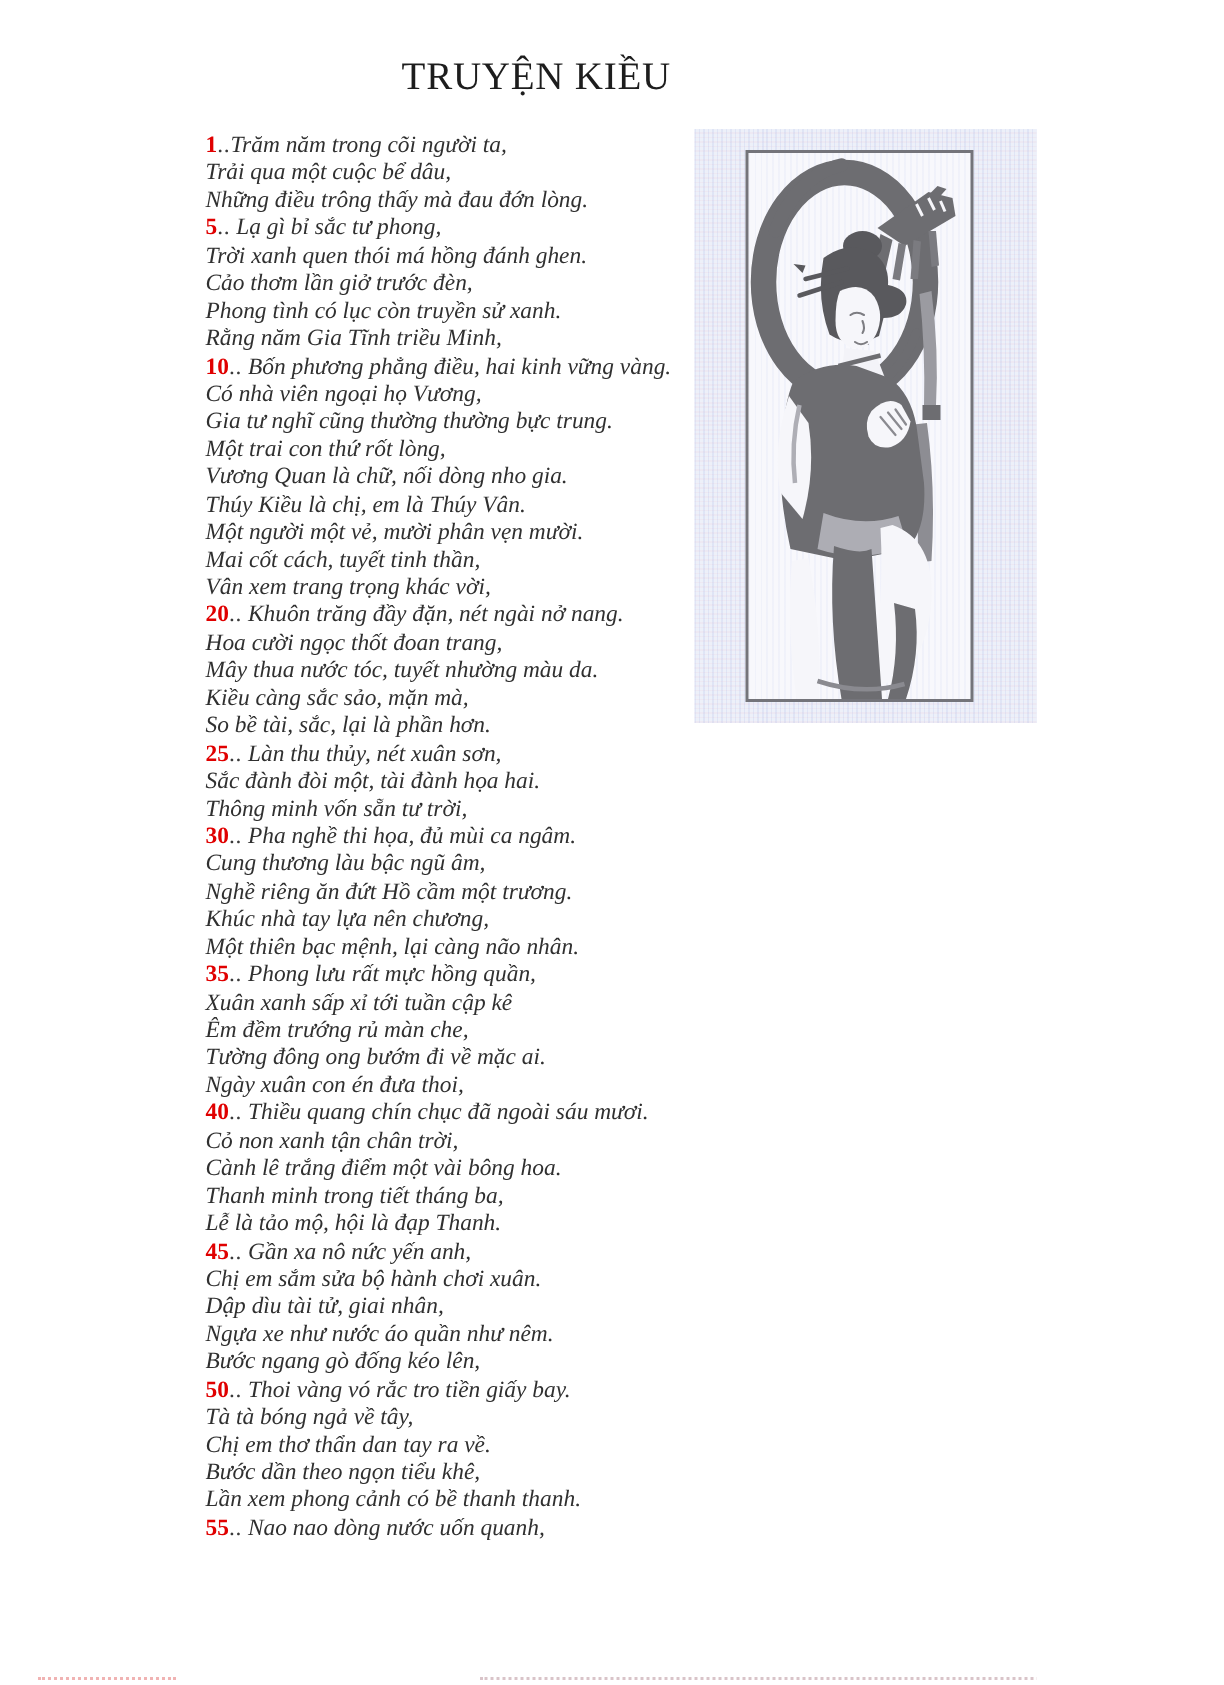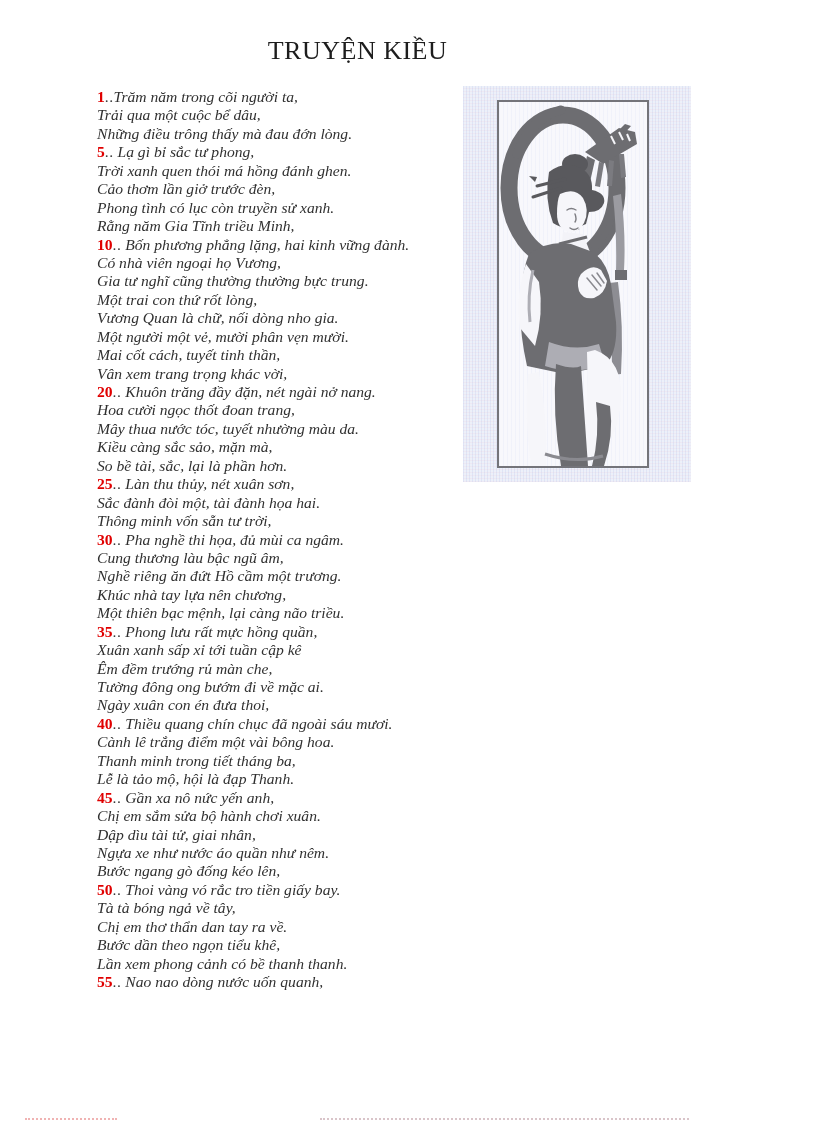--- a/index.html
+++ b/index.html
@@ -9,21 +9,21 @@
   }
   .title{
     position:absolute;top:36px;left:0;width:100%;margin:0;
     text-align:center;transform:translateX(12px);
     font-size:26px;font-weight:400;letter-spacing:.5px;color:#1d1d1d;
   }
   .poem{
     position:absolute;left:97px;top:88px;
     font-style:italic;font-size:15.6px;line-height:18.45px;color:#303030;
   }
-  .line{white-space:pre;height:18.45px;}
+  .line{white-space:pre;height:18.45px;margin-left:40px;}
   .num{font-style:normal;font-weight:700;color:#e00000;}
   .dots{font-style:normal;color:#3a3a3a;letter-spacing:.5px;}
   .figure{
     position:absolute;left:463px;top:86px;width:233px;height:396px;
     background-color:#edf0f9;
     background-image:
       repeating-linear-gradient(90deg, rgba(140,160,225,0.14) 0 1px, transparent 1px 3px),
       repeating-linear-gradient(0deg, rgba(235,170,190,0.10) 0 1px, transparent 1px 3px);
   }
   .figure-inner{
@@ -47,47 +47,49 @@
 
   <div class="poem" id="poem">
       <div class="line"><span class="num">1</span><span class="dots">..</span><span class="text">Trăm năm trong cõi người ta,</span></div>
       <div class="line"><span class="text">Trải qua một cuộc bể dâu,</span></div>
       <div class="line"><span class="text">Những điều trông thấy mà đau đớn lòng.</span></div>
       <div class="line"><span class="num">5</span><span class="dots">..</span><span class="text"> Lạ gì bỉ sắc tư phong,</span></div>
       <div class="line"><span class="text">Trời xanh quen thói má hồng đánh ghen.</span></div>
       <div class="line"><span class="text">Cảo thơm lần giở trước đèn,</span></div>
       <div class="line"><span class="text">Phong tình có lục còn truyền sử xanh.</span></div>
       <div class="line"><span class="text">Rằng năm Gia Tĩnh triều Minh,</span></div>
-      <div class="line"><span class="num">10</span><span class="dots">..</span><span class="text"> Bốn phương phẳng lặng, hai kinh vững đành.</span></div>
+      <div class="line"><span class="num">10</span><span class="dots">..</span><span class="text"> Bốn phương phẳng điều, hai kinh vững vàng.</span></div>
       <div class="line"><span class="text">Có nhà viên ngoại họ Vương,</span></div>
       <div class="line"><span class="text">Gia tư nghĩ cũng thường thường bực trung.</span></div>
       <div class="line"><span class="text">Một trai con thứ rốt lòng,</span></div>
       <div class="line"><span class="text">Vương Quan là chữ, nối dòng nho gia.</span></div>
+      <div class="line"><span class="text">Thúy Kiều là chị, em là Thúy Vân.</span></div>
       <div class="line"><span class="text">Một người một vẻ, mười phân vẹn mười.</span></div>
       <div class="line"><span class="text">Mai cốt cách, tuyết tinh thần,</span></div>
       <div class="line"><span class="text">Vân xem trang trọng khác vời,</span></div>
       <div class="line"><span class="num">20</span><span class="dots">..</span><span class="text"> Khuôn trăng đầy đặn, nét ngài nở nang.</span></div>
       <div class="line"><span class="text">Hoa cười ngọc thốt đoan trang,</span></div>
       <div class="line"><span class="text">Mây thua nước tóc, tuyết nhường màu da.</span></div>
       <div class="line"><span class="text">Kiều càng sắc sảo, mặn mà,</span></div>
       <div class="line"><span class="text">So bề tài, sắc, lại là phần hơn.</span></div>
       <div class="line"><span class="num">25</span><span class="dots">..</span><span class="text"> Làn thu thủy, nét xuân sơn,</span></div>
       <div class="line"><span class="text">Sắc đành đòi một, tài đành họa hai.</span></div>
       <div class="line"><span class="text">Thông minh vốn sẵn tư trời,</span></div>
       <div class="line"><span class="num">30</span><span class="dots">..</span><span class="text"> Pha nghề thi họa, đủ mùi ca ngâm.</span></div>
       <div class="line"><span class="text">Cung thương làu bậc ngũ âm,</span></div>
       <div class="line"><span class="text">Nghề riêng ăn đứt Hồ cầm một trương.</span></div>
       <div class="line"><span class="text">Khúc nhà tay lựa nên chương,</span></div>
-      <div class="line"><span class="text">Một thiên bạc mệnh, lại càng não triều.</span></div>
+      <div class="line"><span class="text">Một thiên bạc mệnh, lại càng não nhân.</span></div>
       <div class="line"><span class="num">35</span><span class="dots">..</span><span class="text"> Phong lưu rất mực hồng quần,</span></div>
       <div class="line"><span class="text">Xuân xanh sấp xỉ tới tuần cập kê</span></div>
       <div class="line"><span class="text">Êm đềm trướng rủ màn che,</span></div>
       <div class="line"><span class="text">Tường đông ong bướm đi về mặc ai.</span></div>
       <div class="line"><span class="text">Ngày xuân con én đưa thoi,</span></div>
       <div class="line"><span class="num">40</span><span class="dots">..</span><span class="text"> Thiều quang chín chục đã ngoài sáu mươi.</span></div>
+      <div class="line"><span class="text">Cỏ non xanh tận chân trời,</span></div>
       <div class="line"><span class="text">Cành lê trắng điểm một vài bông hoa.</span></div>
       <div class="line"><span class="text">Thanh minh trong tiết tháng ba,</span></div>
       <div class="line"><span class="text">Lễ là tảo mộ, hội là đạp Thanh.</span></div>
       <div class="line"><span class="num">45</span><span class="dots">..</span><span class="text"> Gần xa nô nức yến anh,</span></div>
       <div class="line"><span class="text">Chị em sắm sửa bộ hành chơi xuân.</span></div>
       <div class="line"><span class="text">Dập dìu tài tử, giai nhân,</span></div>
       <div class="line"><span class="text">Ngựa xe như nước áo quần như nêm.</span></div>
       <div class="line"><span class="text">Bước ngang gò đống kéo lên,</span></div>
       <div class="line"><span class="num">50</span><span class="dots">..</span><span class="text"> Thoi vàng vó rắc tro tiền giấy bay.</span></div>
       <div class="line"><span class="text">Tà tà bóng ngả về tây,</span></div>

